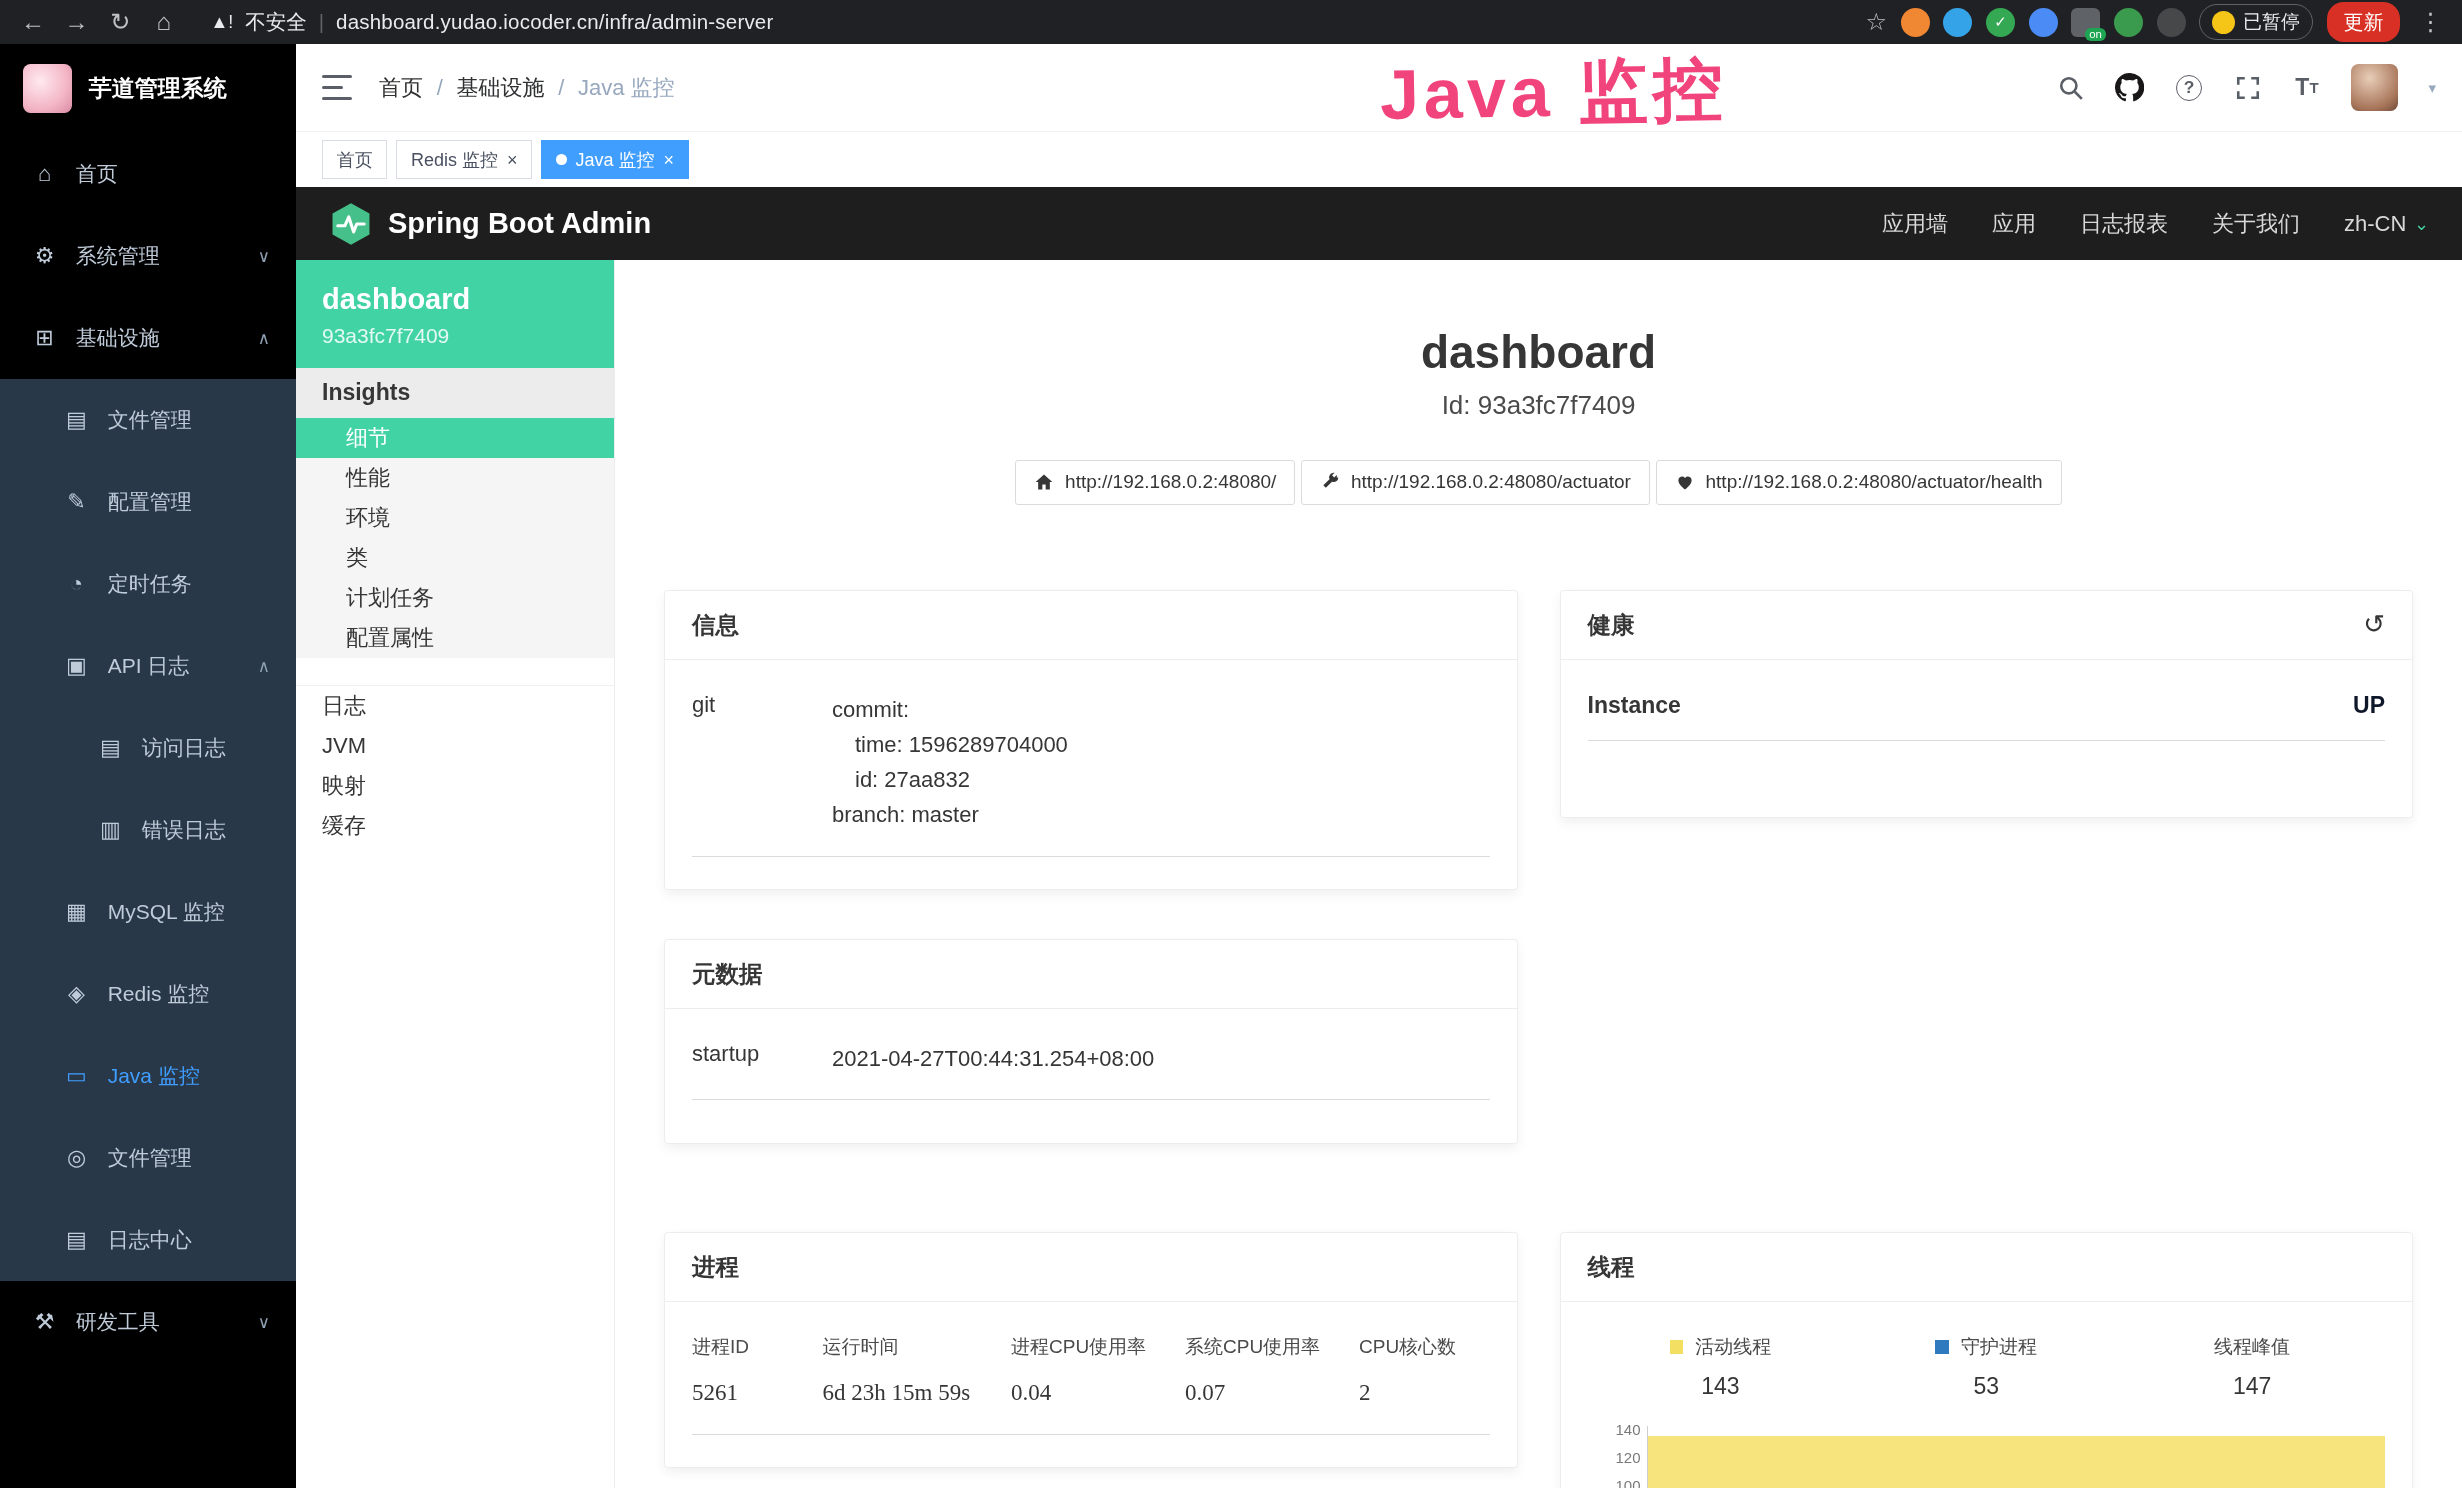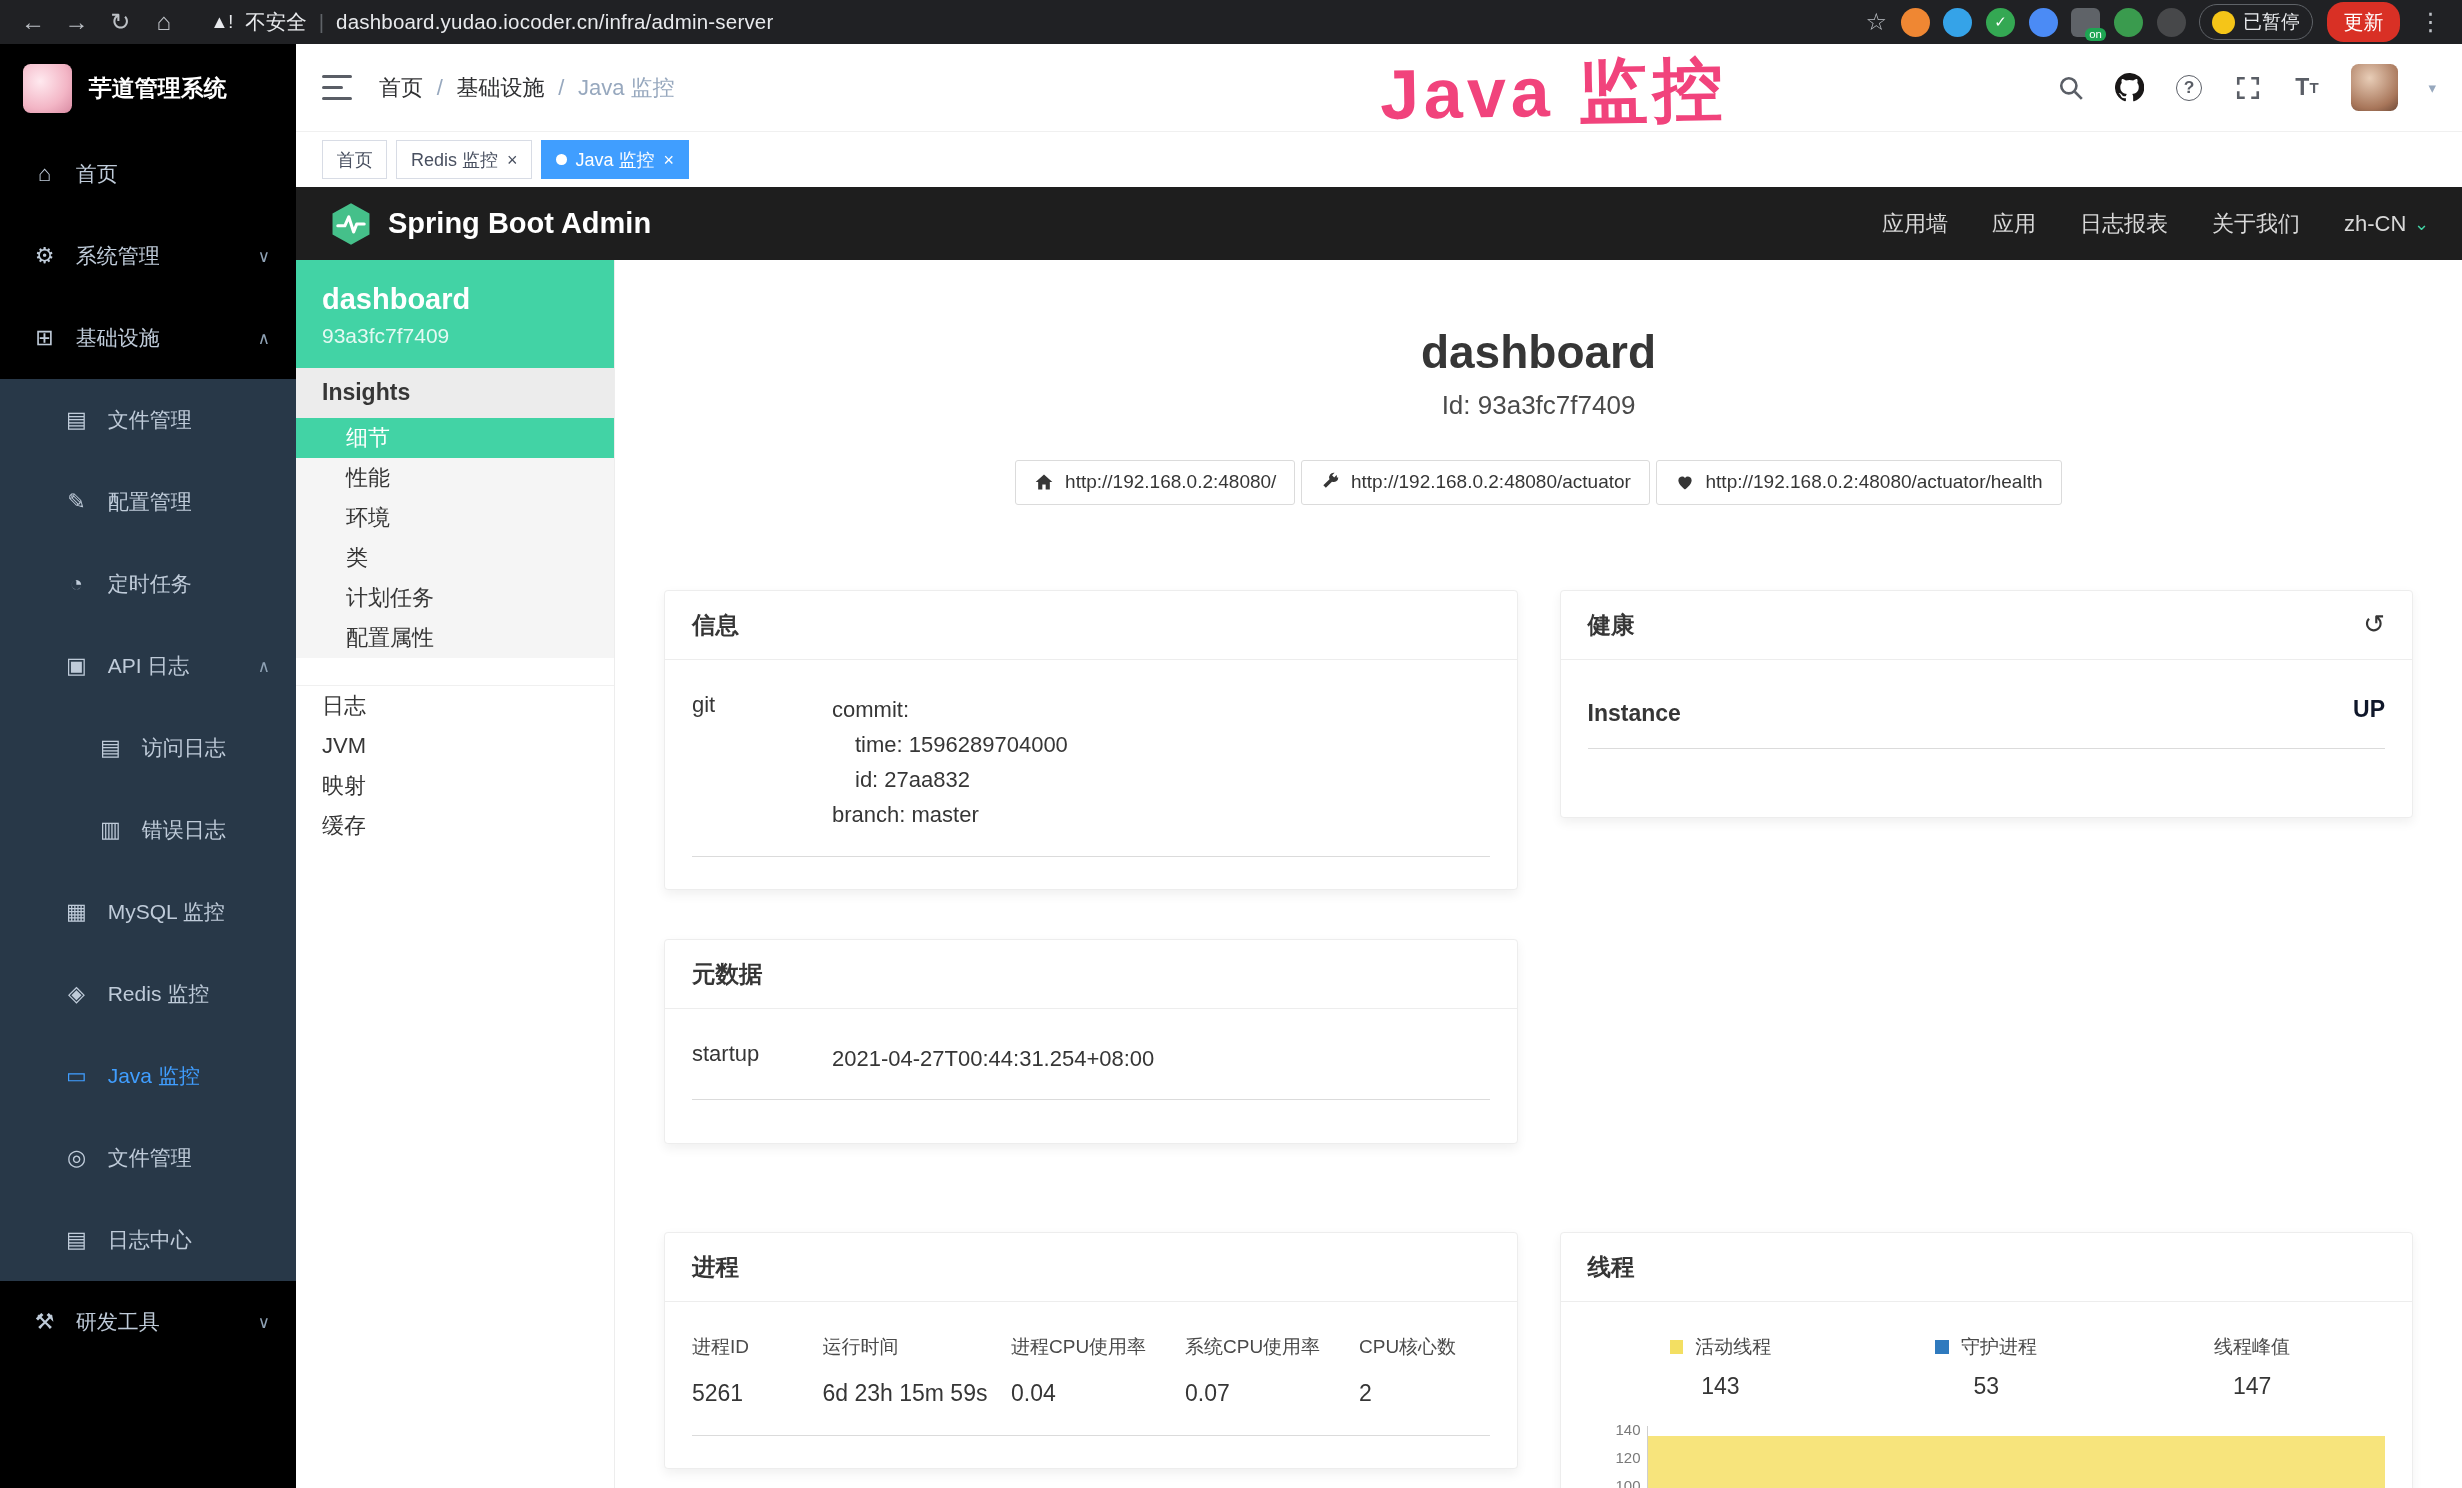--- a/index.html
+++ b/index.html
@@ -100,30 +100,30 @@
   .card { background: #fff; border: 0.8px solid #ededed; border-radius: 3.8px; box-shadow: 0 4.6px 10.6px rgba(10,10,10,.06); overflow: hidden; }
   .card-h { display: flex; align-items: center; justify-content: space-between; padding: 18px 27px; border-bottom: 0.8px solid #ededed; font-size: 23.5px; font-weight: bold; color: #363636; }
   .card-h .hist { font-weight: normal; font-size: 26px; color: #363636; cursor: pointer; }
   .card-b { padding: 32px 27px; }
   .kv-row { display: flex; border-bottom: 0.8px solid #dbdbdb; padding-bottom: 23px; }
   .kv-row .k { width: 140px; font-size: 22px; color: #363636; flex-shrink: 0; }
   .kv-row .v { font-size: 22px; color: #363636; line-height: 1.6; }
   .kv-row .v .ind { padding-left: 23px; }
   .meta-k { width: 186px; }
   .hrow { display: flex; justify-content: space-between; align-items: center; border-bottom: 0.8px solid #dbdbdb; padding-bottom: 21px; }
-  .hrow .hl { font-size: 23px; font-weight: 600; color: #363636; margin-top: 8px; }
+  .hrow .hl { font-size: 23px; font-weight: 600; color: #363636; }
   .hrow .hv { font-size: 23px; font-weight: bold; color: #0f172a; }
   .card-info { min-height: 300px; }
   .card-health { min-height: 228px; }
   .card-meta { min-height: 205px; margin-top: 49px; }
   .card-proc { min-height: 215px; margin-top: 88px; }
   .card-threads { margin-top: 414px; }
   .pgrid { display: grid; grid-template-columns: .9fr 1.3fr 1.2fr 1.2fr .9fr; row-gap: 20px; border-bottom: 0.8px solid #dbdbdb; padding-bottom: 28px; }
   .pgrid .pl { font-size: 19px; color: #4a4a4a; }
-  .pgrid .pv { font-size: 23px; color: #363636; }
+  .pgrid .pv { font-size: 23px; color: #363636; font-family: Liberation Serif, serif; }
   .tlegend { display: grid; grid-template-columns: 1fr 1fr 1fr; text-align: center; row-gap: 13.7px; }
   .tlegend .ll { font-size: 19px; color: #4a4a4a; display: flex; align-items: center; justify-content: center; gap: 12px; }
   .sw { width: 13.7px; height: 13.7px; display: inline-block; }
   .sw-yellow { background: #f3df62; } .sw-blue { background: #2f7abe; }
   .tlegend .lv { font-size: 23px; color: #363636; }
   .tchart { display: flex; margin-top: 26px; height: 167px; }
   .taxis { width: 59px; text-align: right; font-size: 15px; color: #7a7a7a; padding-right: 6px; }
   .taxis div { height: 28px; line-height: 7.6px; }
   .tplot { flex: 1; border-left: 0.8px solid #cfcfcf; position: relative; overflow: hidden; }
   .tband { position: absolute; left: 0; right: 0; top: 10px; height: 167px; background: #f7e47c; }

